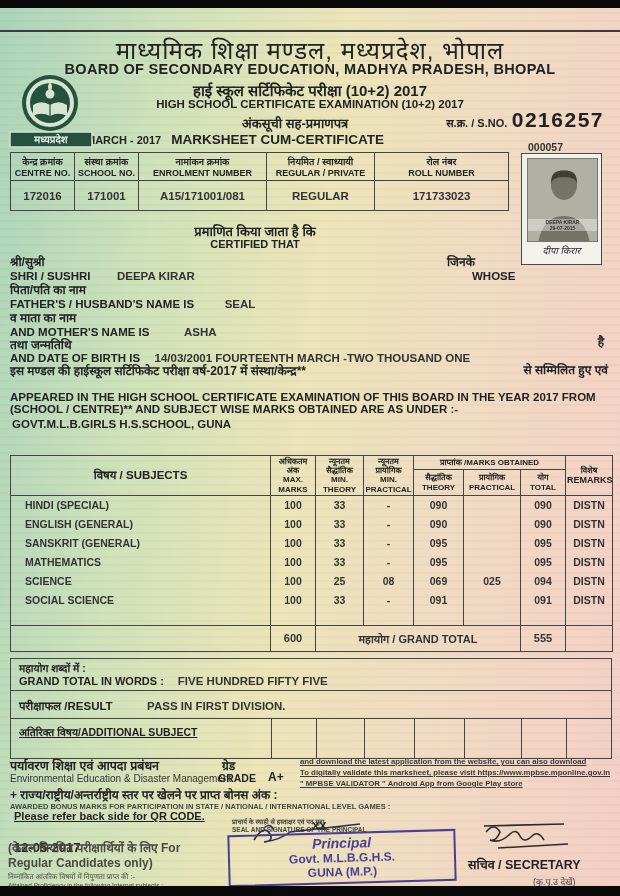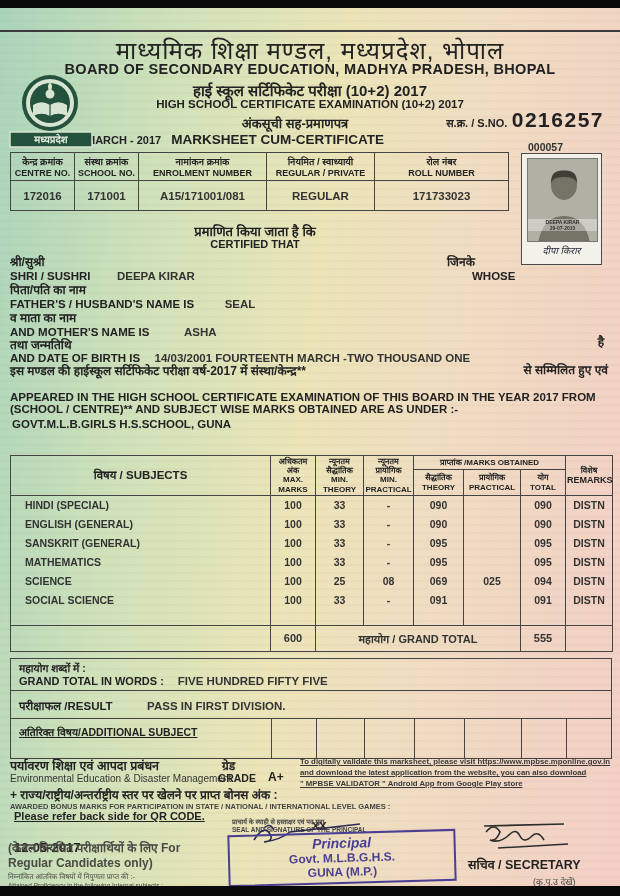--- a/index.html
+++ b/index.html
@@ -383,22 +383,22 @@
     <div class="vline" style="left:353px"></div>
     <div class="vline" style="left:403px"></div>
     <div class="vline" style="left:453px"></div>
     <div class="vline" style="left:510px"></div>
     <div class="vline" style="left:555px"></div>
   </div>
 
   <div class="c env-hi">पर्यावरण शिक्षा एवं आपदा प्रबंधन</div>
   <div class="c grade-hi">ग्रेड</div>
   <div class="c validate">
+    <div>and download the latest application from the website, you can also download</div>
     <div>To digitally validate this marksheet,  please visit https://www.mpbse.mponline.gov.in</div>
-    <div>and download the latest application from the website, you can also download</div>
     <div>" MPBSE VALIDATOR " Android App from Google Play store</div>
   </div>
   <div class="c env-en">Environmental Education &amp; Disaster Management.</div>
   <div class="c grade-en">GRADE</div>
   <div class="c grade-val">A+</div>
   <div class="c bonus-hi">+ राज्य/राष्ट्रीय/अन्तर्राष्ट्रीय स्तर पर खेलने पर प्राप्त बोनस अंक :</div>
   <div class="c bonus-en">AWARDED BONUS MARKS FOR PARTICIPATION IN STATE / NATIONAL / INTERNATIONAL LEVEL GAMES :</div>
   <div class="c bonus-val">XX</div>
   <div class="c qr-note">Please refer back side for QR CODE.</div>
   <div class="c seal-lbl">

